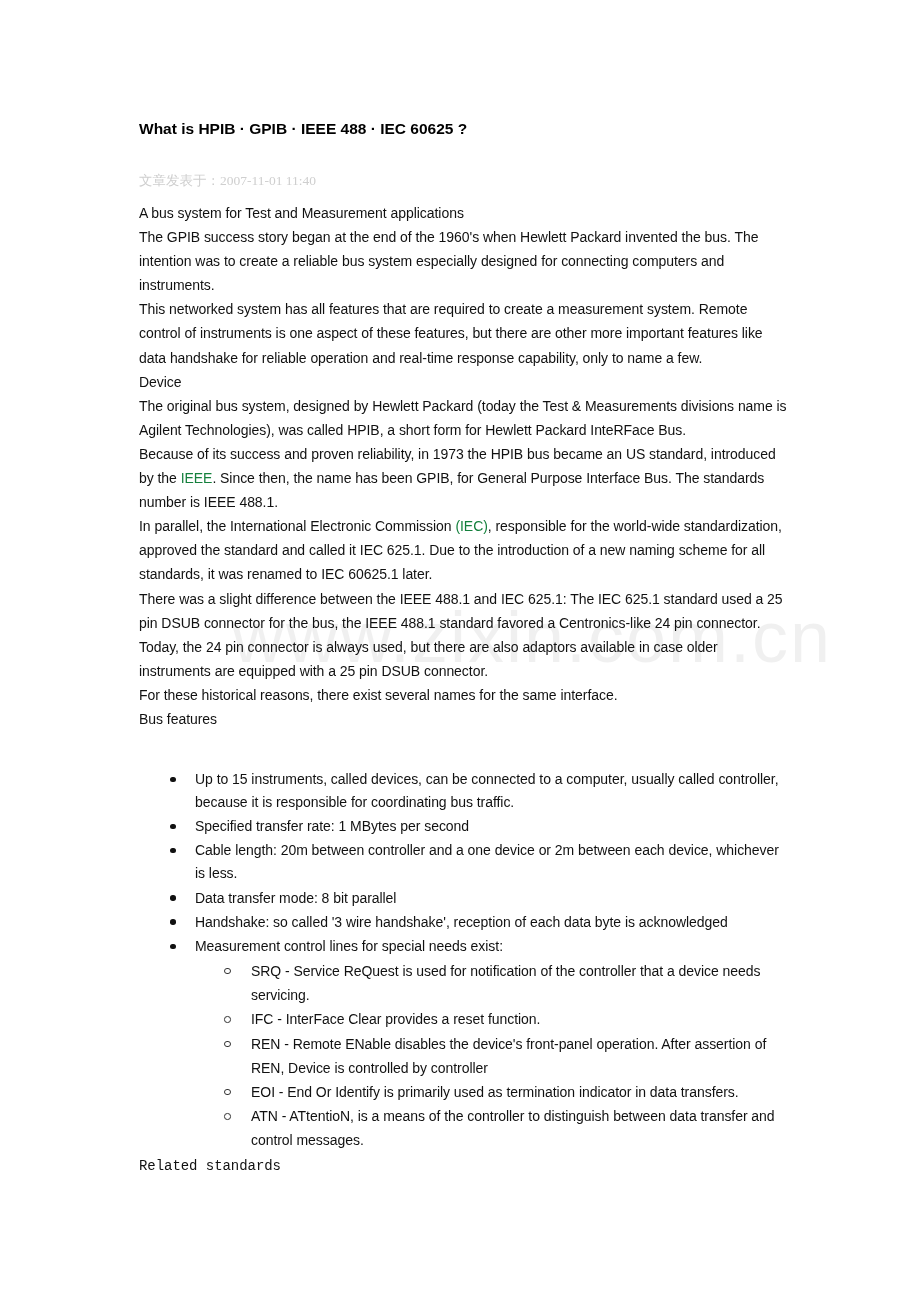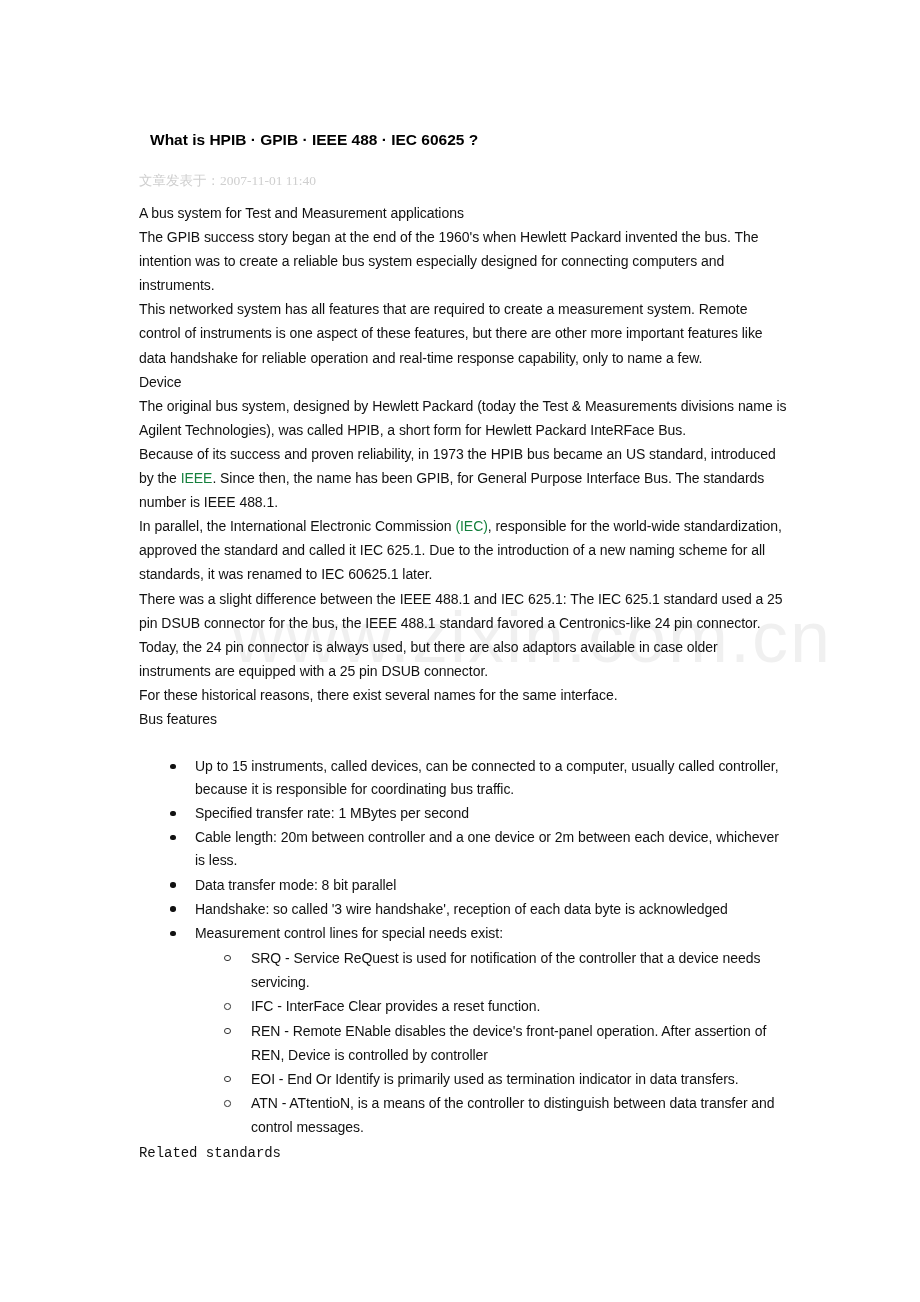--- a/index.html
+++ b/index.html
@@ -2,34 +2,34 @@
 <html><head>
 <meta charset="utf-8">
 <style>
   html, body { margin: 0; padding: 0; background: #ffffff; }
   body { width: 920px; height: 1302px; position: relative; overflow: hidden; }
   .page {
     position: absolute; left: 139px; top: 0; width: 650px;
     font-family: "Liberation Sans", sans-serif; font-size: 14px; color: #111;
   }
   .title {
-    position: absolute; top: 120px; left: 0; margin: 11px;
+    position: absolute; top: 120px; left: 0; margin: 0;
     font-size: 15.5px; font-weight: bold; color: #000; white-space: nowrap;
   }
   .meta {
     position: absolute; top: 172px; left: 0;
     font-family: "Liberation Serif", serif; font-size: 13.5px; color: #cfcfcf; white-space: nowrap;
   }
   .body {
     position: absolute; top: 201px; left: 0; width: 650px;
     line-height: 24.1px; letter-spacing: -0.05px;
   }
   .body p { margin: 0; }
   a.link { color: #15803d; text-decoration: none; }
-  ul.bullets { list-style: none; margin: 24px 0 0 0; padding: 0; }
+  ul.bullets { list-style: none; margin: 37px 0 0 0; padding: 0; }
   ul.bullets > li { position: relative; padding-left: 56px; line-height: 22.8px; margin-bottom: 1.5px; }
   ul.bullets > li::before {
     content: ""; position: absolute; left: 31px; top: 8.5px;
     width: 5.5px; height: 5.5px; border-radius: 50%; background: #111;
   }
   ul.sub { list-style: none; margin: 1px 0 0 0; padding: 0; }
   ul.sub > li { position: relative; padding-left: 56px; line-height: 24.2px; }
   ul.sub > li::before {
     content: ""; position: absolute; left: 29px; top: 9px;
     width: 4.5px; height: 4.5px; border-radius: 50%; border: 1px solid #333; background: #fff;

